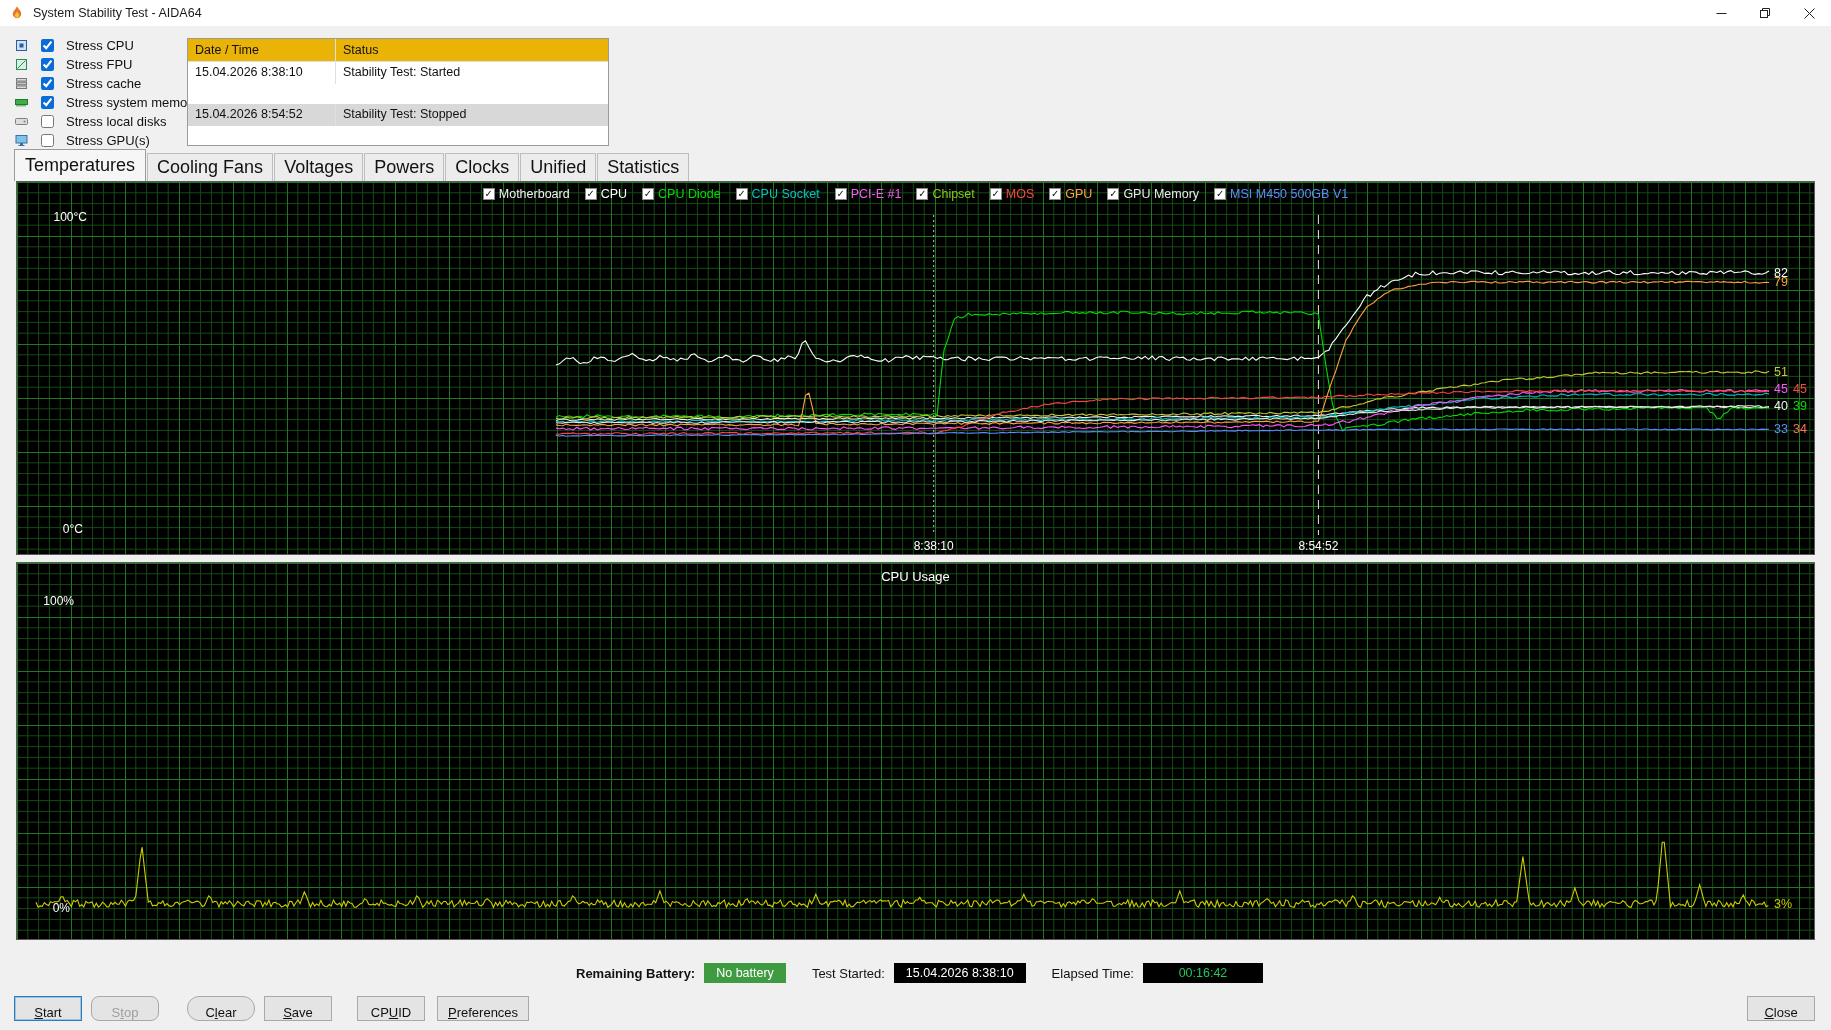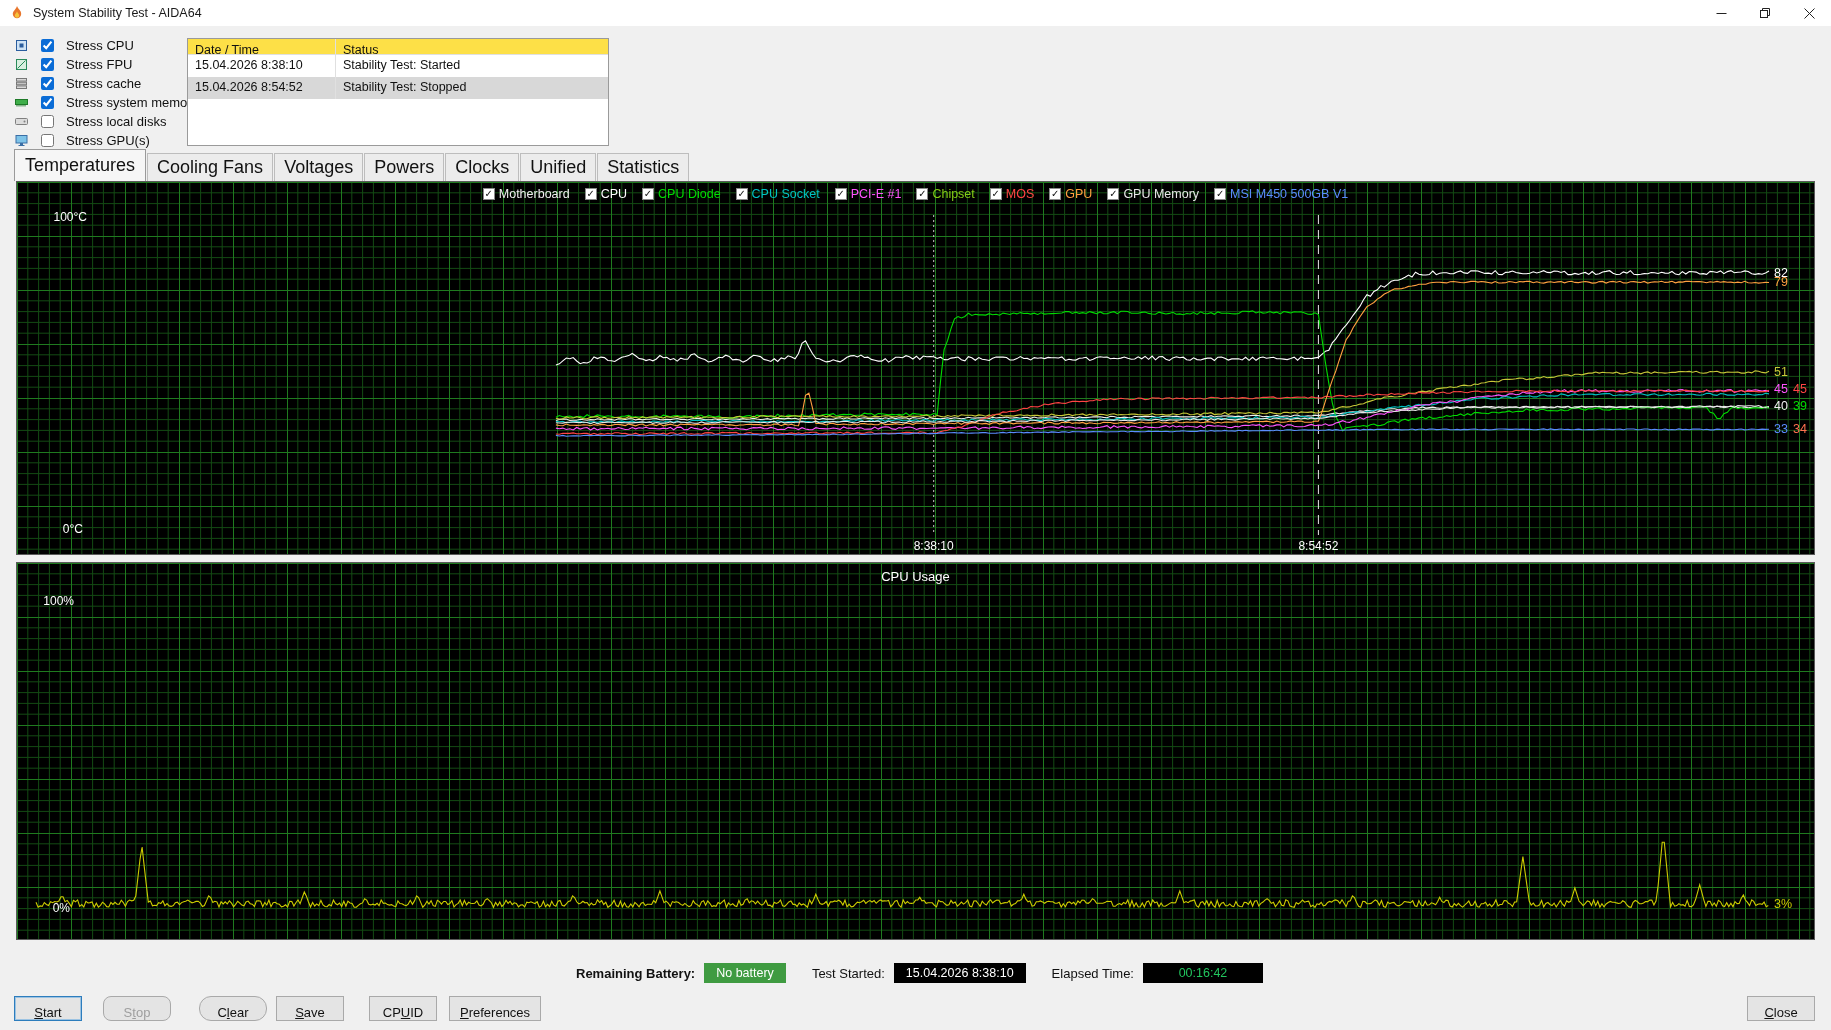--- a/index.html
+++ b/index.html
@@ -13,26 +13,26 @@
   .winbtn{width:44px;height:100%;border:none;background:transparent;display:flex;
     align-items:center;justify-content:center;cursor:default;}
   
   .stress-list{position:absolute;left:14px;top:36px;}
   .stress-row{display:flex;align-items:center;height:19px;gap:12px;font-size:13px;}
   .stress-row input{width:13px;height:13px;accent-color:#0a6cd6;margin:0;}
   .sicon{width:15px;height:15px;display:inline-flex;}
   
   .log-table{position:absolute;left:187px;top:38px;width:422px;height:108px;
     background:#fff;border:1px solid #9a9a9a;font-size:12.5px;overflow:hidden;}
-  .log-header{display:flex;height:16px;border-bottom:1px solid #e0e0e0;background:#fde047;}
+  .log-header{display:flex;height:23px;border-bottom:1px solid #e0e0e0;background:#eab308;}
   .log-header>div{padding:4px 7px;}
   .lc1{width:148px;border-right:1px solid #e0e0e0;}
   .lc2{flex:1;}
   .log-row{display:flex;height:22px;}
-  .log-row.selected{background:#d8d8d8;}
+  .log-row.selected{background:#d8d8d8;margin-top:20px;}
   .log-row>div{padding:3px 7px;}
   
   .tabstrip{position:absolute;left:14px;top:156px;display:flex;align-items:flex-end;height:25px;}
   .tab{font-size:18px;background:#ececec;border:1px solid #bdbdbd;border-bottom:none;
     padding:3px 9px 4px;position:relative;top:1px;margin-right:1px;}
   .tab.active{background:#f6f6f6;border-color:#9a9a9a;padding:5px 10px 5px;top:0;z-index:2;}
   
   .chart-panel{position:absolute;left:16px;width:1799px;background:#000;border:1px solid #5a5a5a;}
   #temp-panel{top:181px;height:374px;}
   #cpu-panel{top:562px;height:378px;}
@@ -290,19 +290,19 @@
   <span class="sb-label">Remaining Battery:</span>
   <span class="badge badge-green">No battery</span>
   <span class="sb-label">Test Started:</span>
   <span class="badge badge-black">15.04.2026 8:38:10</span>
   <span class="sb-label">Elapsed Time:</span>
   <span class="badge badge-black badge-yellow">00:16:42</span>
 </div>
 
 <div class="buttonbar" id="buttonbar">
     <button class="btn focused" style="margin-left: 0px;"><u>S</u>tart</button>
-    <button class="btn" disabled="" style="margin-left: 21px; border-radius: 8px;">S<u>t</u>op</button>
+    <button class="btn" disabled="" style="margin-left: 9px; border-radius: 8px;">S<u>t</u>op</button>
     <button class="btn" style="margin-left: 28px; border-radius: 12px;">C<u>l</u>ear</button>
     <button class="btn" style="margin-left: 9px;"><u>S</u>ave</button>
     <button class="btn" style="margin-left: 25px;">CP<u>U</u>ID</button>
     <button class="btn" style="margin-left: 12px;"><u>P</u>references</button>
     <button class="btn btn-close"><u>C</u>lose</button>
   </div>
 
 </body></html>

